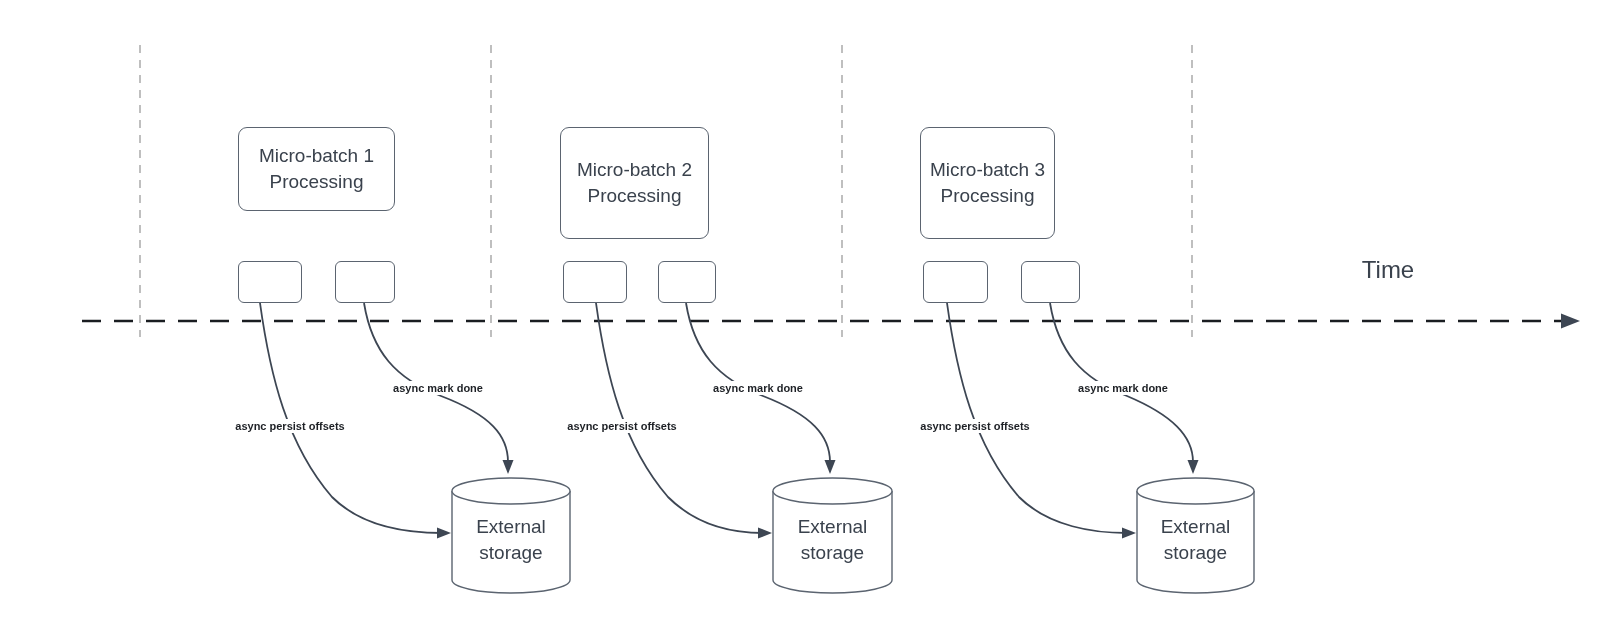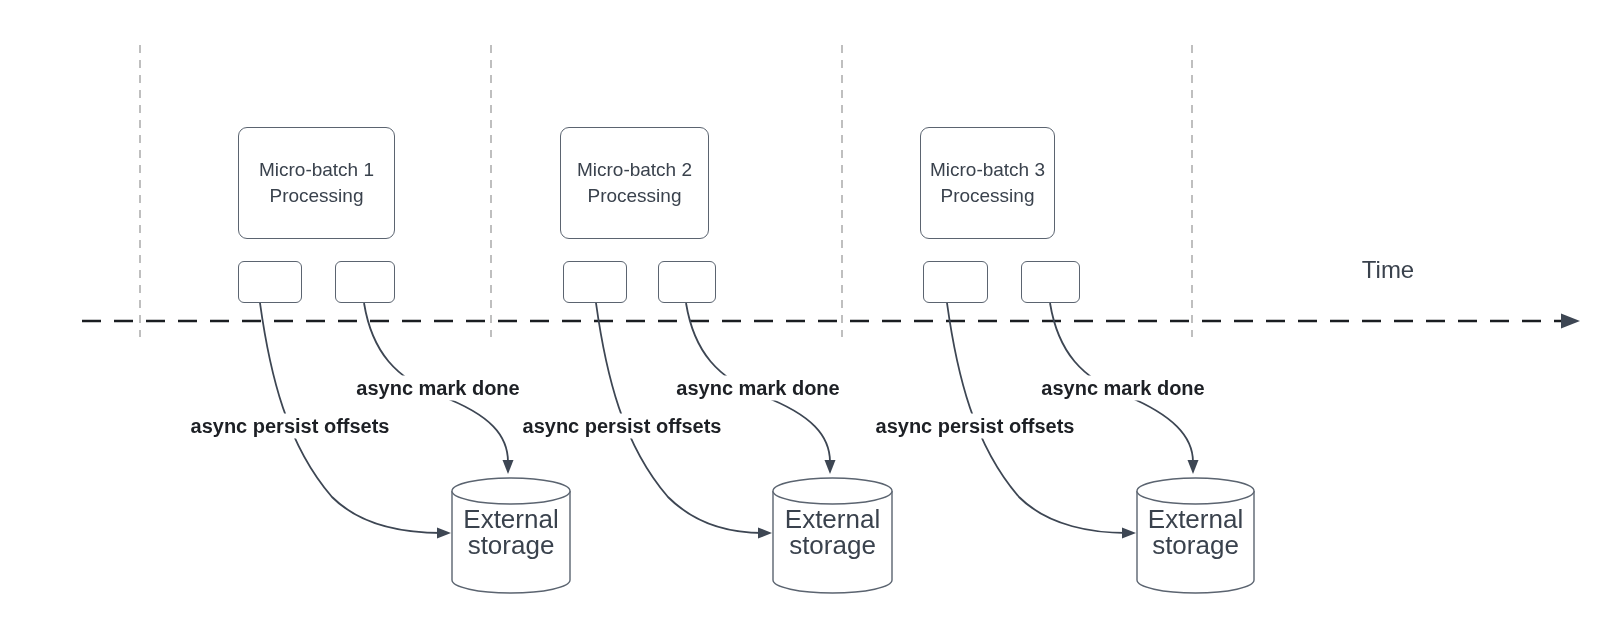--- a/index.html
+++ b/index.html
@@ -66,32 +66,33 @@
     box-sizing: border-box;
     border: 1.3px solid var(--box_border, #767d87);
     border-radius: 6px;
     background: #ffffff;
   }
   .edge-label {
     position: absolute;
     transform: translate(-50%, -50%);
     background: #ffffff;
     padding: 1px 4px;
-    font-size: 20px;
+    font-size: 11px;
     font-weight: bold;
     color: var(--label_text, #1d2025);
     white-space: nowrap;
   }
   .storage-label {
     position: absolute;
     text-align: center;
     color: var(--text, #3a424d);
-    font-size: 26px;
+    font-size: 19px;
     line-height: 26px;
     white-space: pre-line;
+    margin-top: 8px;
   }
   .time-label {
     position: absolute;
     transform: translate(-50%, -50%);
     color: var(--text, #3a424d);
     font-size: 24px;
     white-space: nowrap;
   }
 </style>
 </head>
@@ -131,21 +132,21 @@
     <g>
       <path class="cylinder" d="M 773,491 a 59.5,13 0 0 1 119,0 l 0,89 a 59.5,13 0 0 1 -119,0 z"></path>
       <path class="cylinder" fill="none" d="M 773,491 a 59.5,13 0 0 0 119,0"></path>
     </g>
     <g>
       <path class="cylinder" d="M 1137,491 a 58.5,13 0 0 1 117,0 l 0,89 a 58.5,13 0 0 1 -117,0 z"></path>
       <path class="cylinder" fill="none" d="M 1137,491 a 58.5,13 0 0 0 117,0"></path>
     </g>
   </svg>
 
-  <div class="proc-box" style="left:238px; top:127px; width:157px; height:112px;">Micro-batch 1
+  <div class="proc-box" style="left:238px; top:127px; width:157px; height:84px;">Micro-batch 1
 Processing</div>
   <div class="port-box" style="left:238px; top:261px; width:64px; height:42px;"></div>
   <div class="port-box" style="left:335px; top:261px; width:60px; height:42px;"></div>
   <div class="edge-label" style="left:290px; top:426px;">async persist offsets</div>
   <div class="edge-label" style="left:438px; top:388px;">async mark done</div>
   <div class="storage-label" style="left:452px; top:506px; width:118px;">External
 storage</div>
 
   <div class="proc-box" style="left:560px; top:127px; width:149px; height:112px;">Micro-batch 2
 Processing</div>

